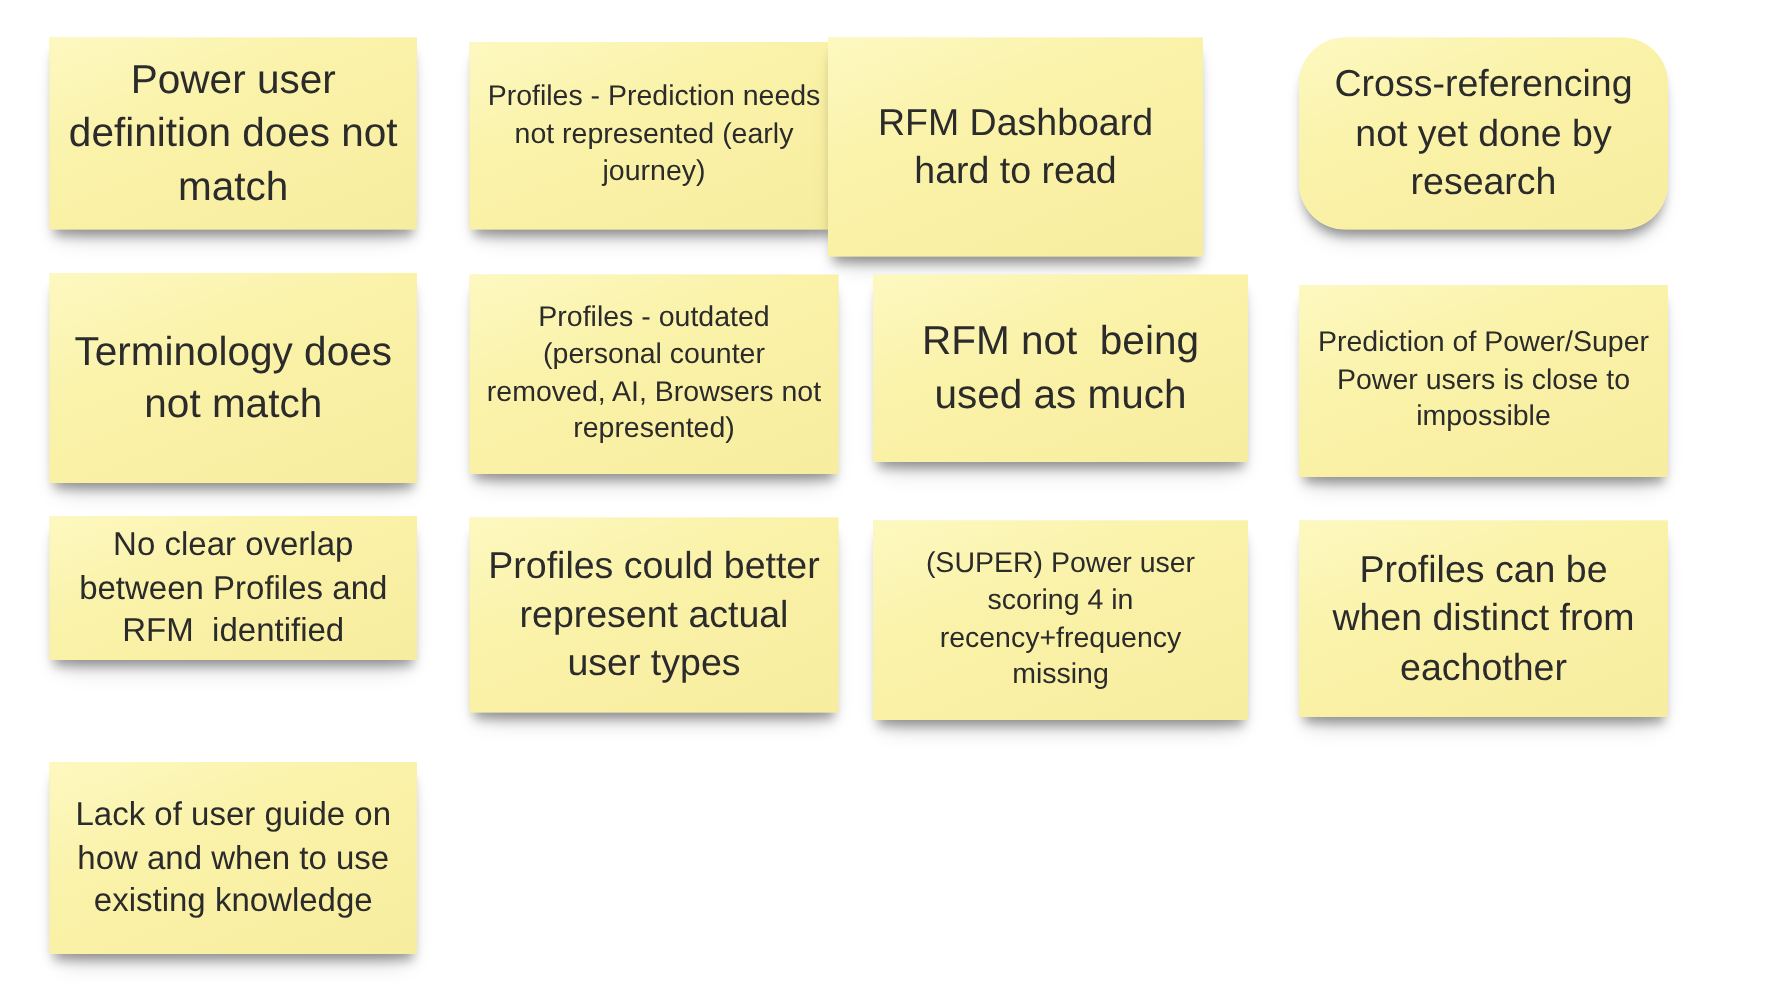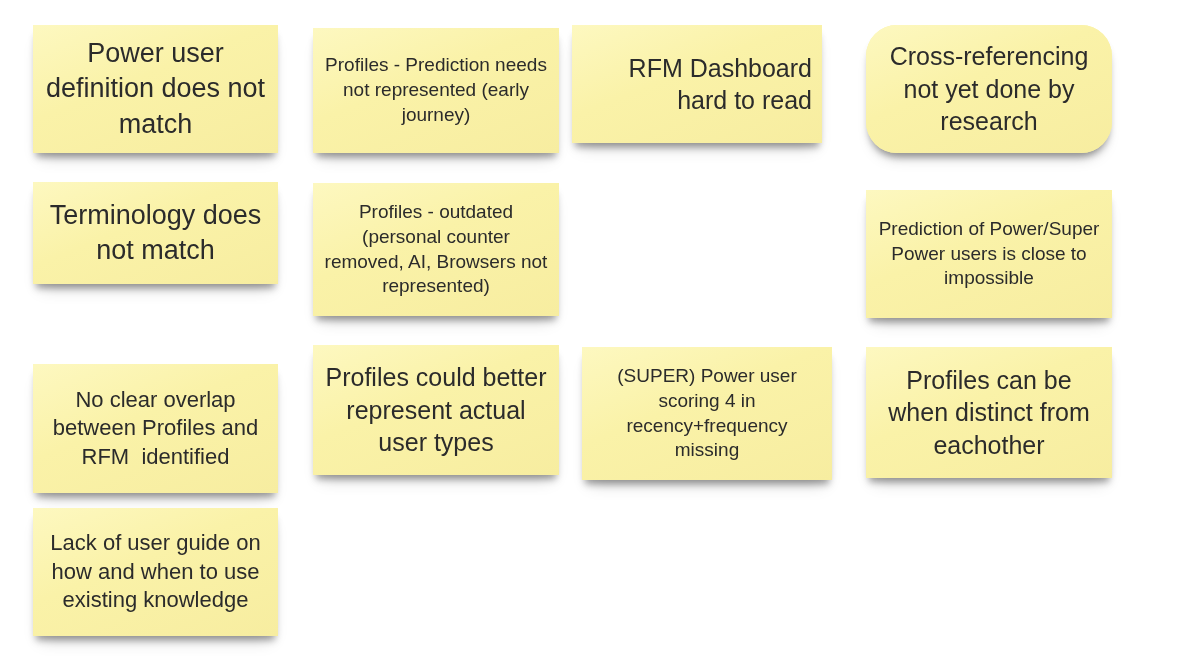--- a/index.html
+++ b/index.html
@@ -62,23 +62,24 @@
   .fs-lg  { font-size: 25px; }
   .fs-md  { font-size: 22px; }
   .fs-sm  { font-size: 19px; }
 </style>
 </head>
 <body>
 
 <div id="board">
     <div class="note fs-xl" style="left: 33px; top: 25px; width: 245px; height: 128px; text-align: center;"><span class="note-text">Power user definition does not match</span></div>
     <div class="note fs-sm" style="left: 313px; top: 28px; width: 246px; height: 125px;"><span class="note-text">Profiles - Prediction needs not represented (early journey)</span></div>
-    <div class="note fs-lg" style="left: 572px; top: 25px; width: 250px; height: 118px; text-align: right;"><span class="note-text">RFM Dashboard hard to read</span></div>
+    <div class="note fs-lg" style="left: 552px; top: 25px; width: 250px; height: 146px;"><span class="note-text">RFM Dashboard hard to read</span></div>
     <div class="note fs-lg" style="left: 866px; top: 25px; width: 246px; height: 128px; border-radius: 31px;"><span class="note-text">Cross-referencing not yet done by research</span></div>
-    <div class="note fs-xl" style="left: 33px; top: 182px; width: 245px; height: 102px;"><span class="note-text">Terminology does not match</span></div>
+    <div class="note fs-xl" style="left: 33px; top: 182px; width: 245px; height: 140px;"><span class="note-text">Terminology does not match</span></div>
     <div class="note fs-sm" style="left: 313px; top: 183px; width: 246px; height: 133px;"><span class="note-text">Profiles - outdated (personal counter removed, AI, Browsers not represented)</span></div>
+    <div class="note fs-xl" style="left: 582px; top: 183px; width: 250px; height: 125px;"><span class="note-text">RFM not  being used as much</span></div>
     <div class="note fs-sm" style="left: 866px; top: 190px; width: 246px; height: 128px;"><span class="note-text">Prediction of Power/Super Power users is close to impossible</span></div>
-    <div class="note fs-md" style="left: 33px; top: 364px; width: 245px; height: 129px;"><span class="note-text">No clear overlap between Profiles and RFM  identified</span></div>
+    <div class="note fs-md" style="left: 33px; top: 344px; width: 245px; height: 96px;"><span class="note-text">No clear overlap between Profiles and RFM  identified</span></div>
     <div class="note fs-lg" style="left: 313px; top: 345px; width: 246px; height: 130px;"><span class="note-text">Profiles could better represent actual user types</span></div>
     <div class="note fs-sm" style="left: 582px; top: 347px; width: 250px; height: 133px;"><span class="note-text">(SUPER) Power user scoring 4 in recency+frequency missing</span></div>
     <div class="note fs-lg" style="left: 866px; top: 347px; width: 246px; height: 131px;"><span class="note-text">Profiles can be when distinct from eachother</span></div>
     <div class="note fs-md" style="left: 33px; top: 508px; width: 245px; height: 128px; justify-content: center;"><span class="note-text">Lack of user guide on how and when to use existing knowledge</span></div>
   </div>
 
 </body></html>

